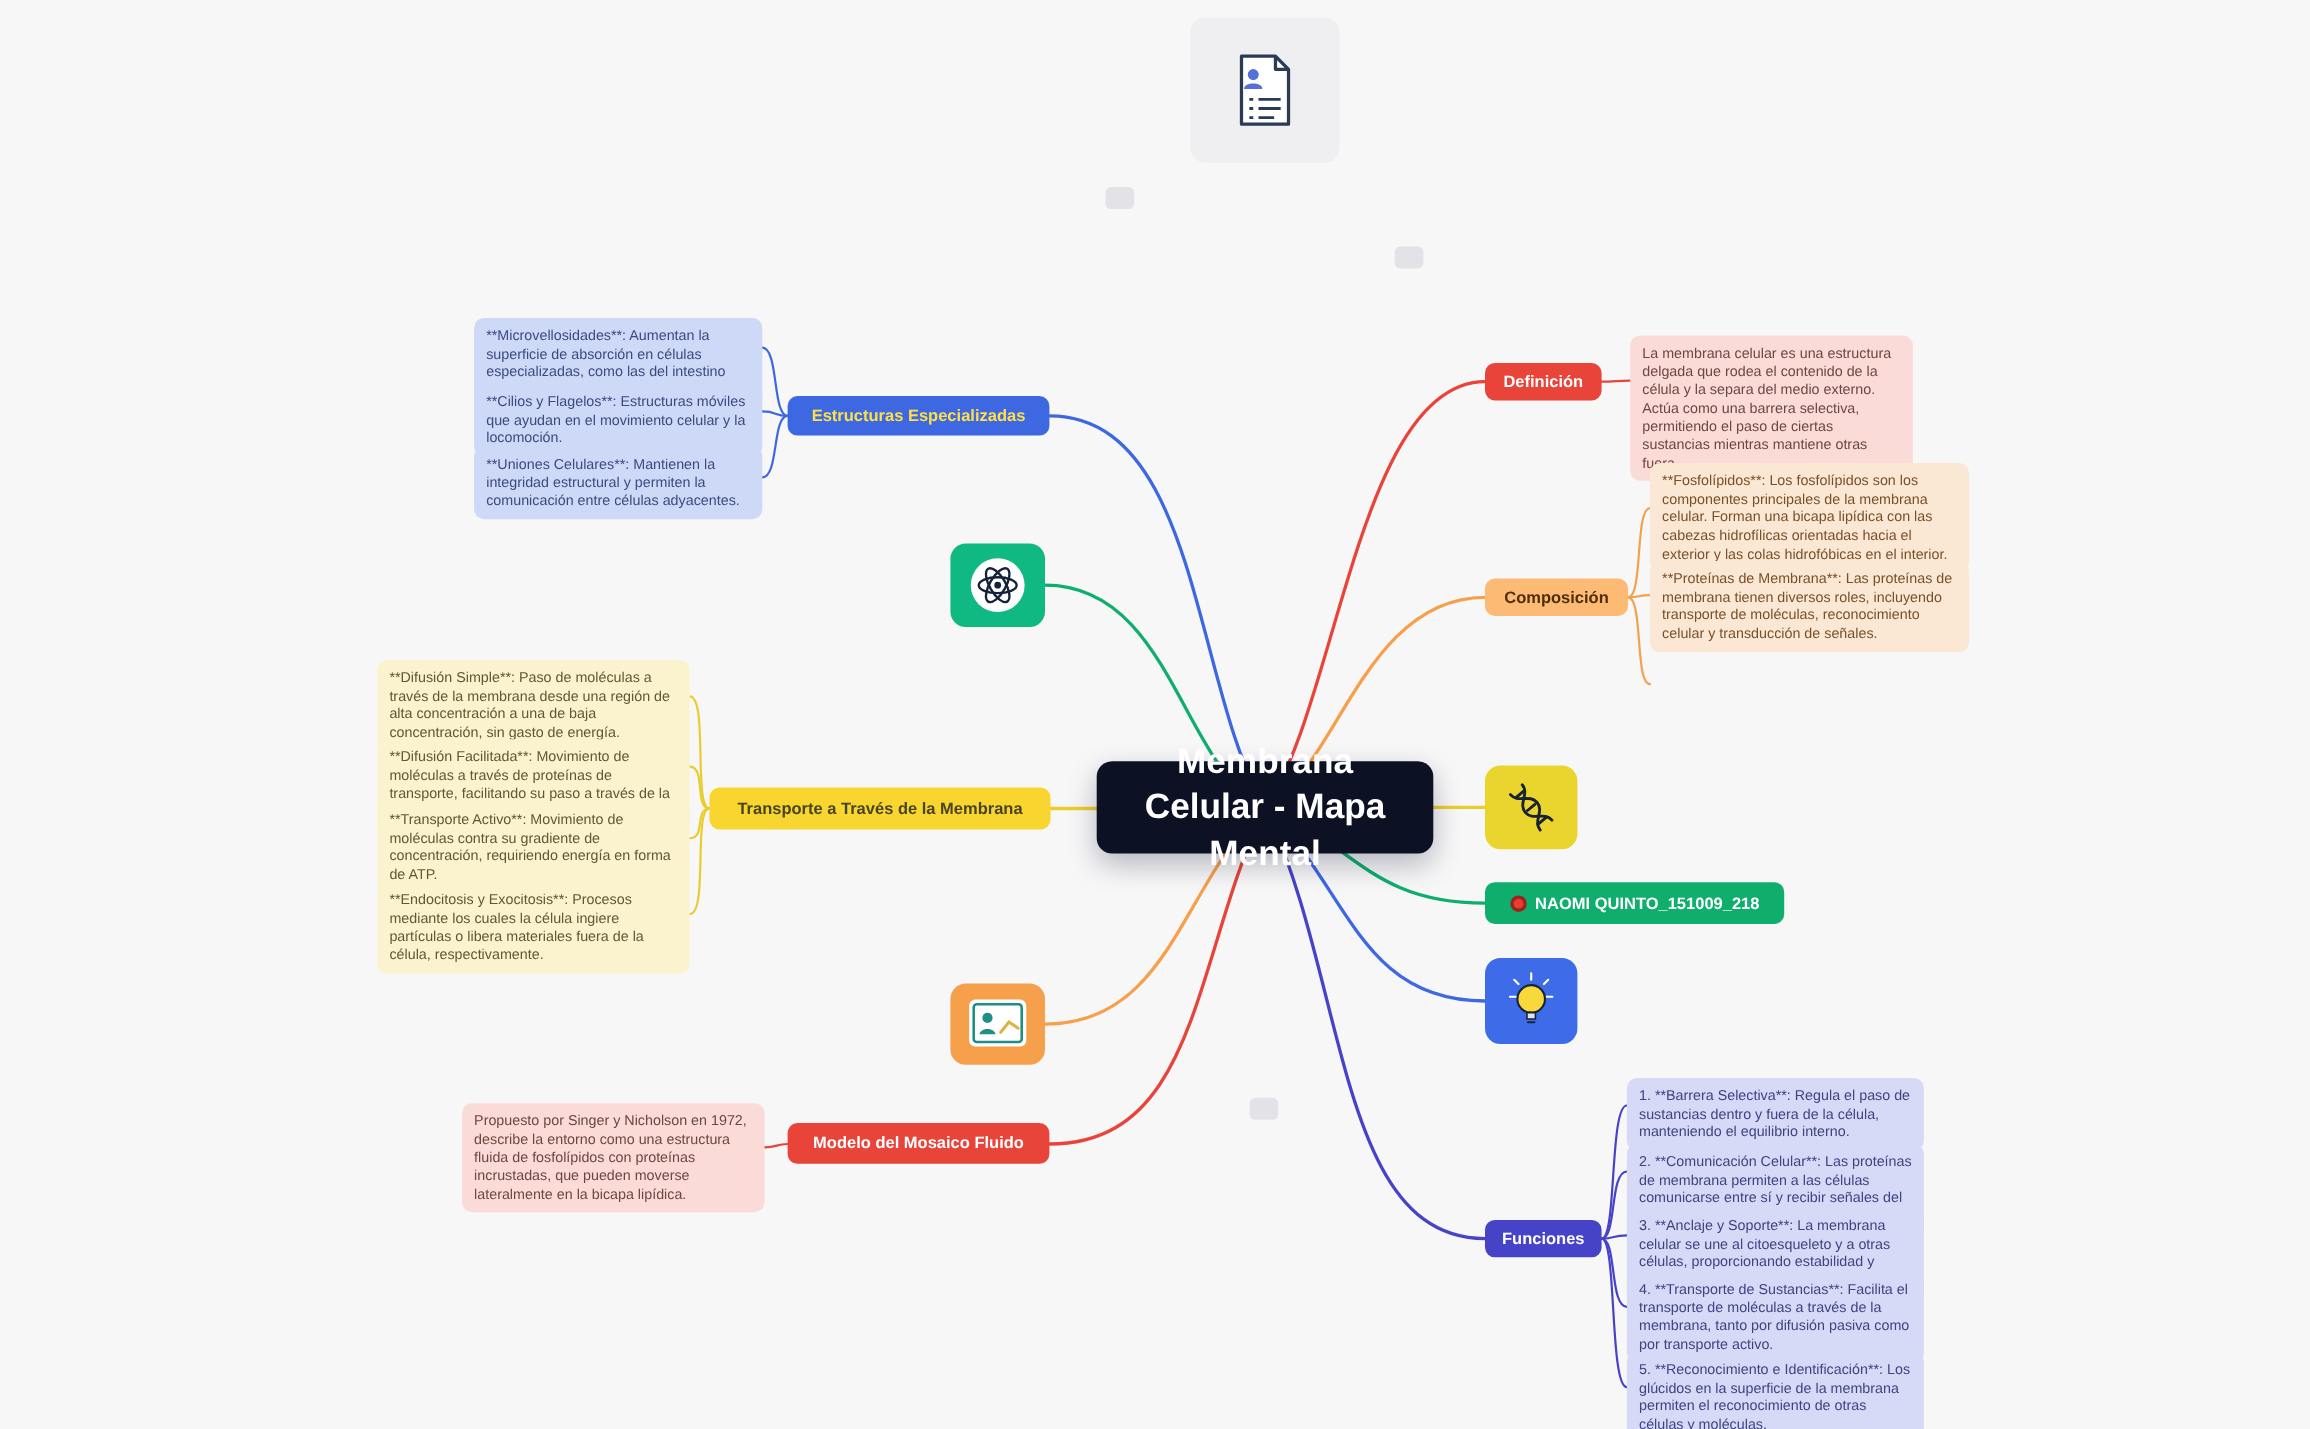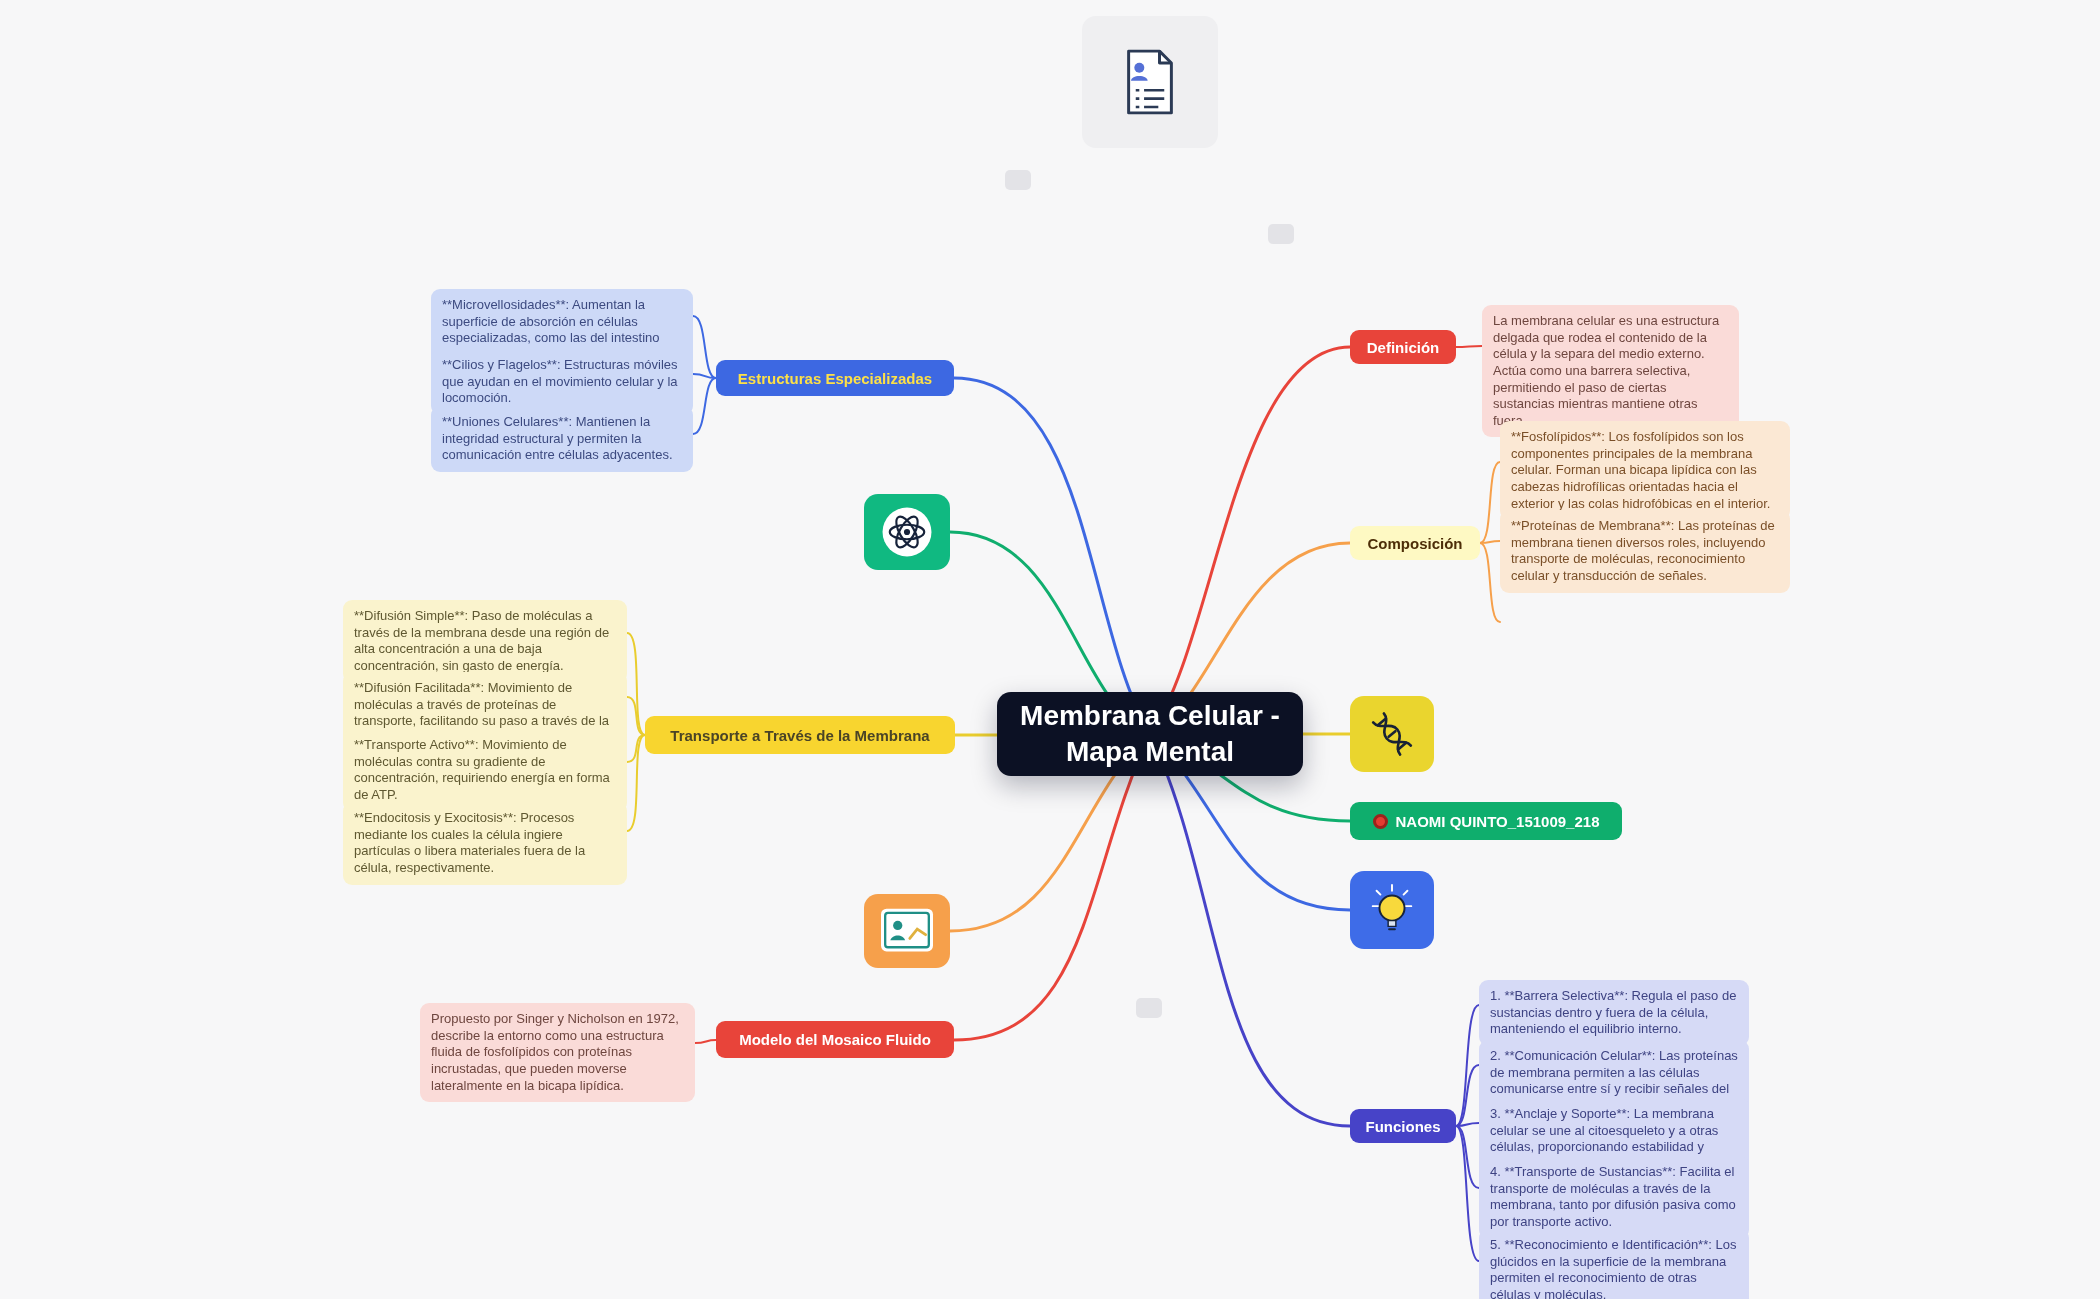--- a/index.html
+++ b/index.html
@@ -17,26 +17,26 @@
   .s-green{stroke:#10ae6e}.s-blue{stroke:#3d68e2}.s-indigo{stroke:#4743c8}
 
   .node {
     position:absolute; display:flex; align-items:center; justify-content:center;
     font-weight:700; border-radius:9px;
   }
   .branch { font-size:15px; white-space:nowrap; }
   .n-blue   { background:#3d68e2; color:#fde047; }
   .n-yellow { background:#f8d52f; color:#4a4426; }
   .n-red    { background:#e8443a; color:#ffffff; }
-  .n-orange { background:#fef9c3; color:#4d2e08; }
+  .n-orange { background:#fdba74; color:#4d2e08; }
   .n-green  { background:#0fae6d; color:#ffffff; }
   .n-indigo { background:#4743c8; color:#ffffff; }
 
   .center-node {
-    background:#0c1124; color:#ffffff; font-size:28px; line-height:1.3;
+    background:#0c1124; color:#ffffff; font-size:32px; line-height:1.3;
     text-align:center; border-radius:14px; padding:0 18px;
     box-shadow:0 10px 26px rgba(10,16,40,.28);
   }
 
   .childbox {
     position:absolute; border-radius:9px; padding:8px 11px;
     font-size:13px; line-height:1.28;
   }
   .box-blue   { background:#cdd9f7; color:#3c4a80; }
   .box-yellow { background:#faf3cd; color:#5f5831; }

